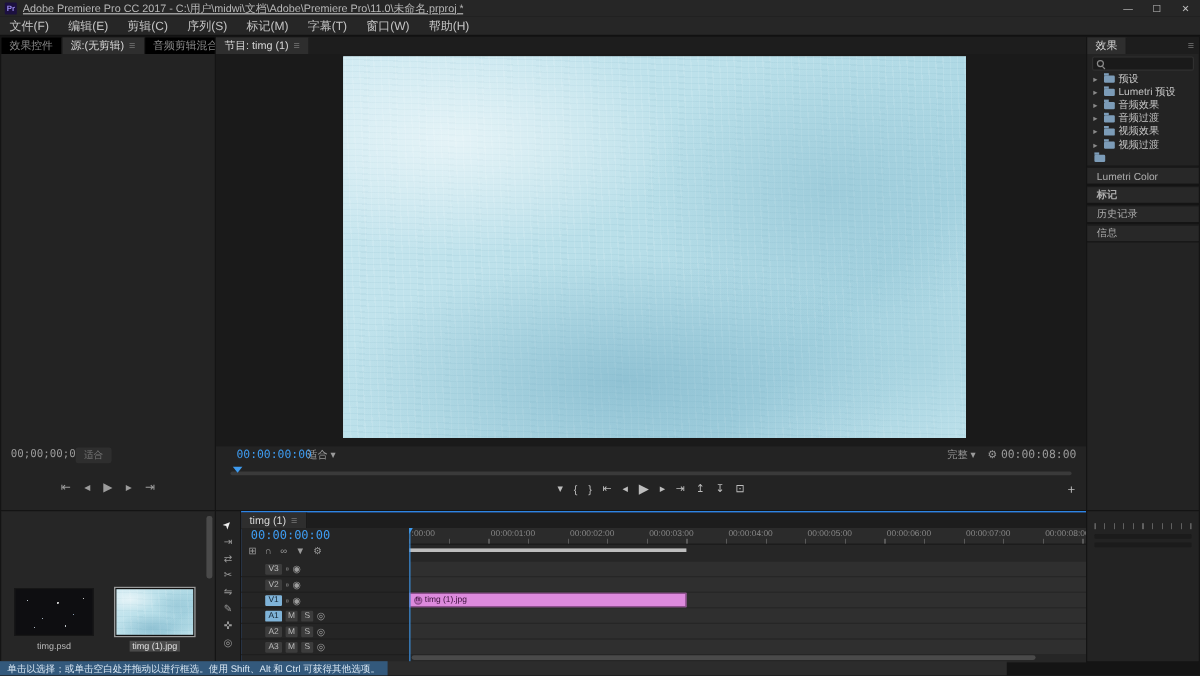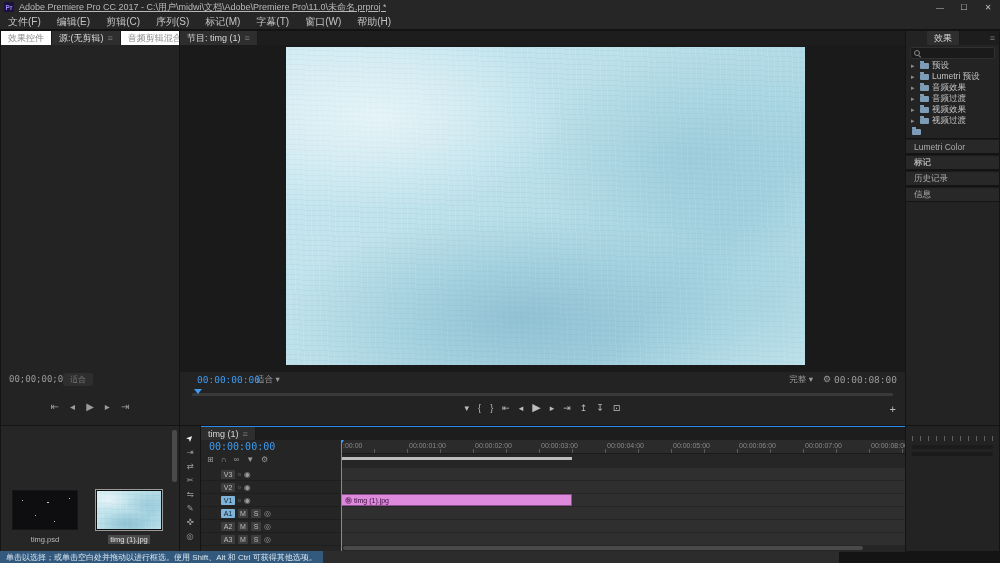--- a/index.html
+++ b/index.html
@@ -12,21 +12,21 @@
   #app-badge { width:10px; height:10px; margin:0 5px 0 4px; background:#1c1040; color:#9b8cf0; font-size:6.5px; font-weight:bold; display:flex; align-items:center; justify-content:center; border-radius:1px; }
   #win-title { white-space:nowrap; overflow:hidden;text-decoration:underline; }
   #win-controls { margin-left:auto; display:flex; height:100%; }
   .winbtn { width:24px; height:100%; display:flex; align-items:center; justify-content:center; font-size:8px; color:#c0c0c0; }
   #menubar { position:absolute; left:0; top:14px; width:1000px; height:16px; background:#262626; display:flex; align-items:center; font-size:10px; color:#c4c4c4; border-bottom:1px solid #111; }
   .menu-item { padding:0 8px; height:100%; display:flex; align-items:center; }
 
   
   .panel { position:absolute; background:#232323; }
   .tabbar { height:14px; background:#1d1d1d; display:flex; font-size:9px; color:#8b8b8b; overflow:hidden; }
-  .tab { padding:0 7px; display:flex; align-items:center; gap:4px; background:#ffffff; border-right:1px solid #1a1a1a; white-space:nowrap; }
+  .tab { padding:0 7px; display:flex; align-items:center; gap:4px; background:#000000; border-right:1px solid #1a1a1a; white-space:nowrap; }
   .tab.active { background:#2e2e2e; color:#d8d8d8; }
   .pmenu { color:#777; font-size:9px; }
 
   
   #source-panel { left:1px; top:31px; width:178px; height:394px; }
   .sm-tc { position:absolute; left:8px; top:343px; font-size:9px; color:#9a9a9a; }
   .sm-zoom { position:absolute; left:62px; top:342px; font-size:8px; color:#787878; background:#2e2e2e; padding:1px 7px; border-radius:2px; }
   .sm-transport { position:absolute; left:0; top:370px; width:100%; display:flex; justify-content:center; gap:11px; font-size:10px; color:#9c9c9c; }
 
   
@@ -50,21 +50,21 @@
   .pm-duration { position:absolute; right:8px; top:0; color:#9a9a9a; font-size:9.5px; }
   .pm-scrubber { position:absolute; left:12px; top:358px; right:12px; height:10px; }
   .pm-scrub-track { position:absolute; left:0; right:0; top:4px; height:3px; background:#3a3a3a; border-radius:2px; }
   .pm-playhead { position:absolute; left:2px; top:0; width:0; height:0; border:4px solid transparent; border-top:5px solid #3e9bef; }
   .pm-transport { position:absolute; left:0; top:370px; width:100%; display:flex; justify-content:center; align-items:center; gap:9px; font-size:9px; color:#bdbdbd; }
   .pm-transport .big { font-size:11px; }
   .pm-add { position:absolute; right:9px; top:372px; font-size:11px; color:#bdbdbd; }
 
   
   #effects-panel { left:906px; top:31px; width:93px; height:107px; }
-  #effects-panel .tabbar { position:relative;margin-left:21px; }
+  #effects-panel .tabbar { position:relative; }
   .fx-menu { position:absolute; right:4px; top:2px; }
   .searchrow { margin:2px 4px 1px 4px; height:12px; background:#1a1a1a; border:1px solid #303030; border-radius:2px; display:flex; align-items:center; padding:0 3px; gap:3px; }
   .mag { width:7px; height:7px; position:relative; flex:none; }
   .mag::before { content:""; position:absolute; left:0; top:0; width:4px; height:4px; border:1px solid #8a8a8a; border-radius:50%; }
   .mag::after { content:""; position:absolute; left:5px; top:5px; width:3px; height:1px; background:#8a8a8a; transform:rotate(45deg); transform-origin:0 0; }
   .searchrow input { flex:1; min-width:0; background:transparent; border:none; outline:none; color:#ccc; font-size:8px; }
   .fx-tree { margin-top:1px; }
   .fx-row { height:11px; display:flex; align-items:center; gap:3px; padding-left:5px; font-size:8.5px; color:#c4c4c4; }
   .fx-row .chev { color:#8a8a8a; font-size:7px; width:6px; }
   .folder { width:9px; height:6px; background:#7c9cb8; border-radius:1px; position:relative; flex:none; }

